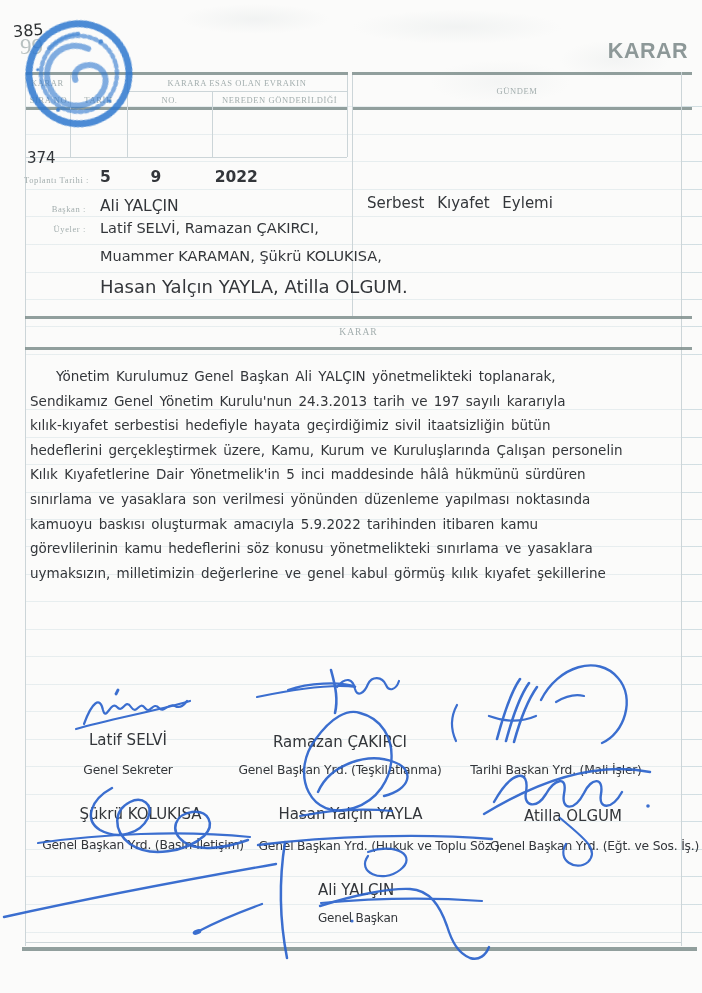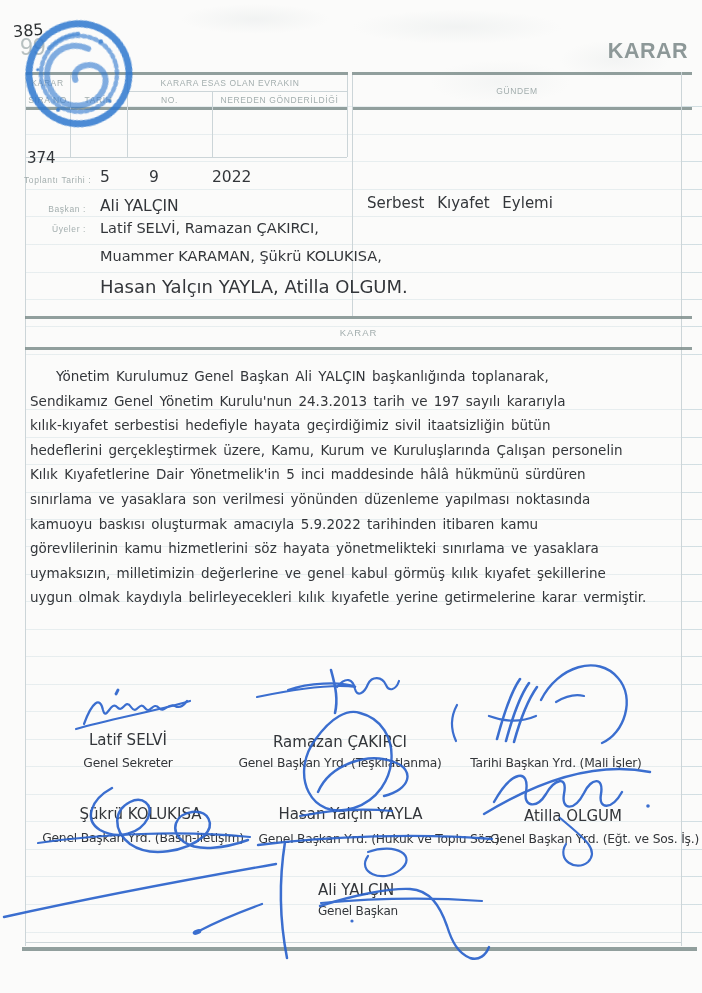--- a/index.html
+++ b/index.html
@@ -1,41 +1,41 @@
 <!DOCTYPE html>
 <html><head>
 <meta charset="utf-8">
 <style>
   html,body{margin:0;padding:0;background:#ffffff;}
   .sheet{position:relative;width:702px;height:993px;background:#fbfbfa;overflow:hidden;
          font-family:"DejaVu Sans",sans-serif;}
   .abs{position:absolute;}
   
-  .printed{color:#a3aeae;font-family:Liberation Sans, sans-serif;
+  .printed{color:#a3aeae;font-family:Liberation Serif, serif;
            font-size:8.5px;letter-spacing:.6px;white-space:nowrap;}
   .center{text-align:center;}
   .right{text-align:right;}
   
   .hw{color:#33363a;font-family:"DejaVu Sans",sans-serif;white-space:nowrap;}
   
   .hrule{position:absolute;height:3px;background:#7e8e8c;opacity:.85;}
   .vline{position:absolute;width:1px;background:#ccd5d8;}
   .hline{position:absolute;height:1px;background:#ccd5d8;}
   .ruling{position:absolute;left:25px;top:80px;width:677px;height:866px;opacity:.16;
           background:repeating-linear-gradient(to bottom,transparent 0 26.5px,#7fa7b5 26.5px 27.5px);}
   .marginruling{position:absolute;left:681px;top:80px;width:21px;height:866px;opacity:.45;
           background:repeating-linear-gradient(to bottom,transparent 0 26.5px,#b9cdd4 26.5px 27.5px);}
   .smudge{position:absolute;border-radius:50%;opacity:.55;pointer-events:none;}
   .title{font-family:"Liberation Sans","DejaVu Sans",sans-serif;font-weight:bold;
          font-size:21.5px;color:#8d9898;letter-spacing:.5px;}
   .bodytext{line-height:24.6px;font-size:13.5px;word-spacing:2px;color:#33363a;}
   .bodytext .ln{white-space:nowrap;}
   .bodytext .ln:first-child{text-indent:26px;}
   .signame{font-size:15px;}
-  .sigtitle{font-size:12.3px;letter-spacing:-.2px;}
+  .sigtitle{font-size:12.3px;letter-spacing:-.2px;margin-top:7px;}
   svg{display:block;}
   .sigsvg{position:absolute;left:0;top:0;pointer-events:none;}
 </style>
 </head>
 <body>
 
 <div class="sheet">
 
   <div class="ruling"></div>
   <div class="marginruling"></div>
@@ -61,57 +61,56 @@
   <div class="vline" style="left:212px;top:91px;height:66px;"></div>
   <div class="vline" style="left:347px;top:75px;height:82px;"></div>
   <div class="vline" style="left:352px;top:75px;height:241px;"></div>
   <div class="vline" style="left:681px;top:72px;height:874px;"></div>
   <div class="hline" style="left:25px;top:157px;width:322px;"></div>
   <div class="hline" style="left:127px;top:91px;width:220px;"></div>
 
   <div class="abs printed center" style="left:25px;top:78px;width:45px;">KARAR</div>
   <div class="abs printed center" style="left:25px;top:95px;width:45px;text-align:right;">SIRA NO.</div>
   <div class="abs printed center" style="left:70px;top:95px;width:57px;">TARİH</div>
-  <div class="abs printed center" style="left:120px;top:78px;width:220px;">KARARA ESAS OLAN EVRAKIN</div>
+  <div class="abs printed center" style="left:127px;top:78px;width:220px;">KARARA ESAS OLAN EVRAKIN</div>
   <div class="abs printed center" style="left:127px;top:95px;width:85px;">NO.</div>
   <div class="abs printed center" style="left:212px;top:95px;width:135px;">NEREDEN GÖNDERİLDİĞİ</div>
   <div class="abs printed center" style="left:352px;top:86px;width:330px;">GÜNDEM</div>
 
   <div class="abs hw" style="left:27px;top:133px;font-size:15px;margin-top:16px;">374</div>
 
   <div class="abs hw" style="left:367px;top:194px;font-size:15px;word-spacing:8px;">Serbest  Kıyafet  Eylemi</div>
 
   <div class="abs printed right" style="left:24px;top:175px;width:62px;">Toplantı Tarihi :</div>
-  <div class="abs" style="left:100px;top:167px;">
+  <div class="abs" style="left:100px;top:167px;font-weight:bold;">
     <span class="hw" style="font-size:15.5px;">5</span>
     <span class="hw" style="font-size:15.5px;margin-left:34px;">9</span>
     <span class="hw" style="font-size:15.5px;margin-left:48px;">2022</span>
   </div>
   <div class="abs printed right" style="left:24px;top:204px;width:62px;">Başkan :</div>
   <div class="abs hw" style="left:100px;top:197px;font-size:15.5px;">Ali  YALÇIN</div>
   <div class="abs printed right" style="left:24px;top:224px;width:62px;">Üyeler :</div>
   <div class="abs hw" style="left:100px;top:220px;font-size:14.5px;">Latif SELVİ,  Ramazan  ÇAKIRCI,</div>
   <div class="abs hw" style="left:100px;top:248px;font-size:14.5px;">Muammer KARAMAN, Şükrü KOLUKISA,</div>
   <div class="abs hw" style="left:100px;top:276px;font-size:18px;">Hasan Yalçın YAYLA,  Atilla OLGUM.</div>
 
   <div class="hrule" style="left:25px;top:316px;width:667px;"></div>
   <div class="abs printed center" style="left:25px;top:327px;width:667px;font-size:9.5px;letter-spacing:1px;">KARAR</div>
   <div class="hrule" style="left:25px;top:347px;width:667px;"></div>
 
   <div class="abs bodytext" style="left:30px;top:364px;width:650px;">
-    <div class="ln">Yönetim  Kurulumuz  Genel  Başkan  Ali  YALÇIN  başkanlığında  toplanarak,</div>
+    <div class="ln">Yönetim  Kurulumuz  Genel  Başkan  Ali  YALÇIN  yönetmelikteki  toplanarak,</div>
     <div class="ln">Sendikamız Genel Yönetim Kurulu'nun 24.3.2013 tarih ve 197 sayılı kararıyla</div>
     <div class="ln">kılık-kıyafet serbestisi hedefiyle hayata geçirdiğimiz sivil itaatsizliğin bütün</div>
     <div class="ln">hedeflerini gerçekleştirmek üzere, Kamu, Kurum ve Kuruluşlarında Çalışan personelin</div>
     <div class="ln">Kılık Kıyafetlerine Dair Yönetmelik'in 5 inci maddesinde hâlâ hükmünü sürdüren</div>
     <div class="ln">sınırlama ve yasaklara son verilmesi yönünden düzenleme yapılması noktasında</div>
     <div class="ln">kamuoyu baskısı oluşturmak amacıyla 5.9.2022 tarihinden itibaren kamu</div>
-    <div class="ln">görevlilerinin kamu hizmetlerini söz hayata yönetmelikteki sınırlama ve yasaklara</div>
+    <div class="ln">görevlilerinin kamu hedeflerini söz konusu yönetmelikteki sınırlama ve yasaklara</div>
     <div class="ln">uymaksızın, milletimizin değerlerine ve genel kabul görmüş kılık kıyafet şekillerine</div>
-    <div class="ln">uygun olmak kaydıyla belirleyecekleri kılık kıyafetle yerine getirmelerine karar vermiştir.</div>
   </div>
 
   <div class="abs hw signame center" style="left:58px;top:731px;width:140px;">Latif  SELVİ</div>
   <div class="abs hw sigtitle center" style="left:58px;top:756px;width:140px;">Genel Sekreter</div>
 
   <div class="abs hw signame center" style="left:240px;top:733px;width:200px;">Ramazan ÇAKIRCI</div>
   <div class="abs hw sigtitle center" style="left:226px;top:756px;width:228px;">Genel Başkan Yrd. (Teşkilatlanma)</div>
 
   <div class="abs hw sigtitle center" style="left:450px;top:756px;width:212px;">Tarihi Başkan Yrd. (Mali İşler)</div>
 

